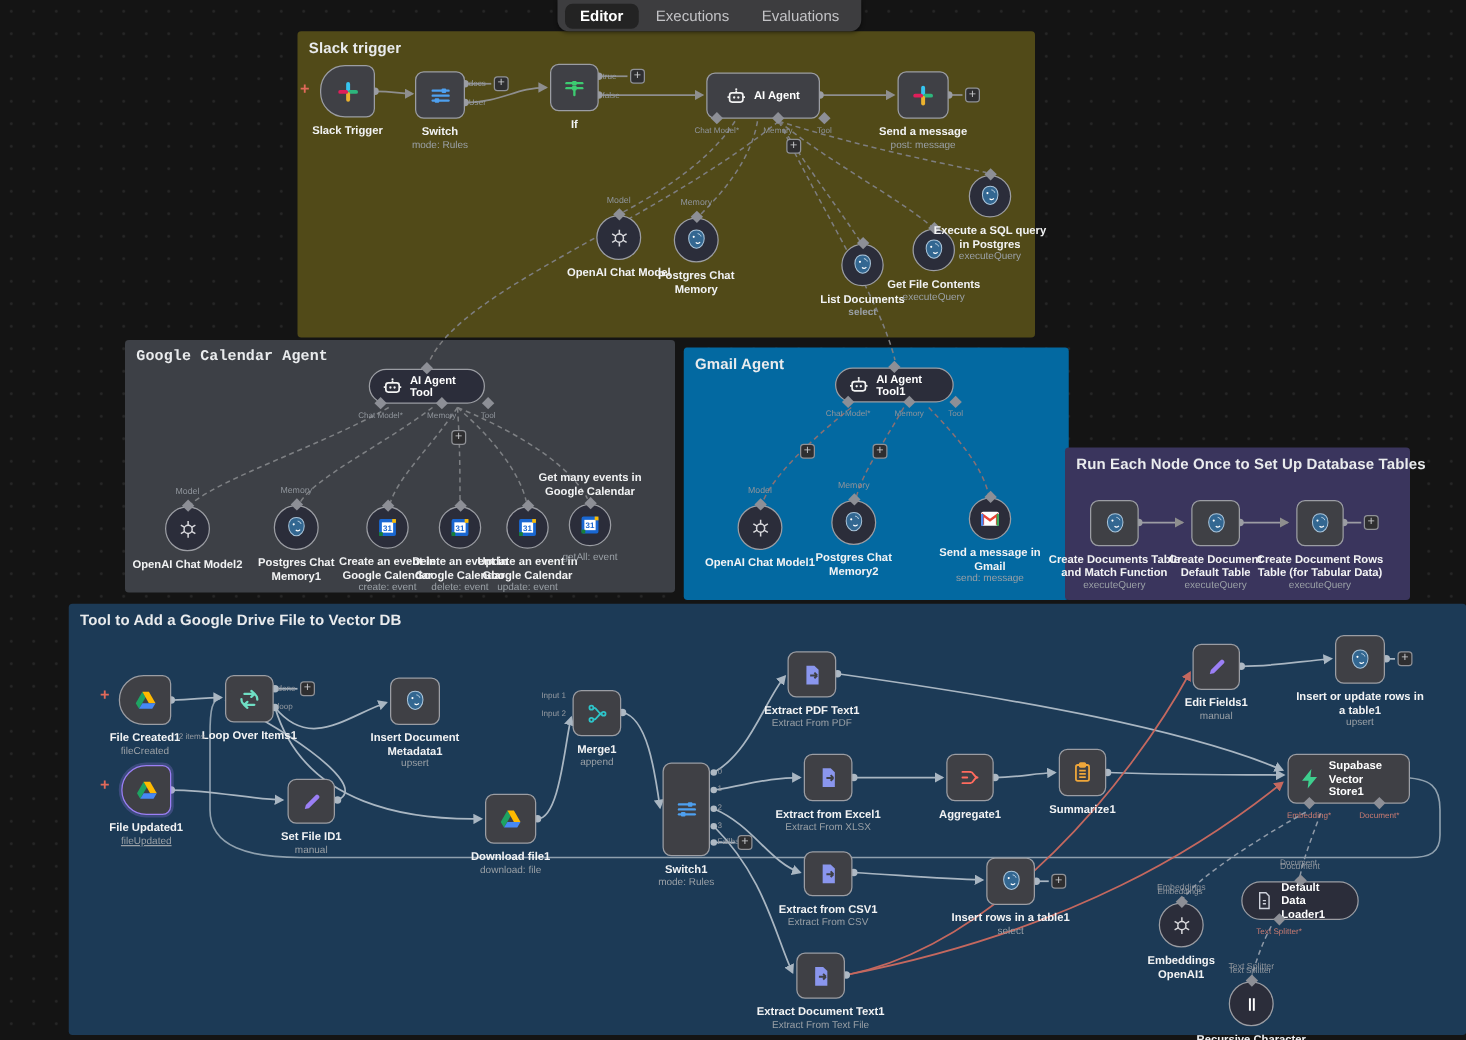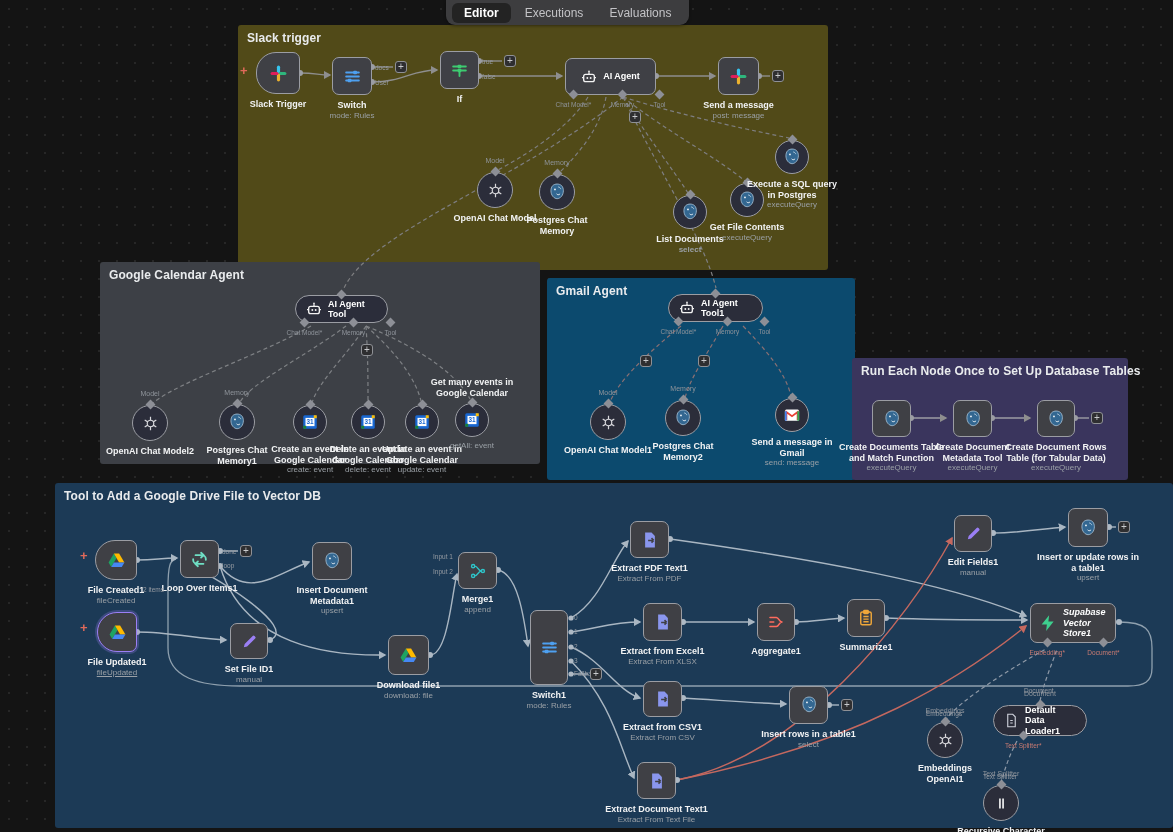--- a/index.html
+++ b/index.html
@@ -76,24 +76,24 @@
 <div class="tabbar">
   <div class="tab active">Editor</div>
   <div class="tab">Executions</div>
   <div class="tab">Evaluations</div>
 </div>
 
 <div id="groups-layer">
     <div class="group" style="left: 238px; top: 25px; width: 590px; height: 245px; background: rgb(81, 74, 24);">
       <div class="group-title">Slack trigger</div>
     </div>
-    <div class="group" style="left: 100px; top: 262px; width: 440px; height: 202px; background: rgb(61, 64, 70);">
+    <div class="group" style="left: 100px; top: 272px; width: 440px; height: 202px; background: rgb(61, 64, 70); font-family: Liberation Mono, monospace;">
       <div class="group-title">Google Calendar Agent</div>
     </div>
-    <div class="group" style="left: 547px; top: 278px; width: 308px; height: 202px; background: #0c4a6e;">
+    <div class="group" style="left: 547px; top: 278px; width: 308px; height: 202px; background: #0369a1;">
       <div class="group-title">Gmail Agent</div>
     </div>
     <div class="group" style="left: 852px; top: 358px; width: 276px; height: 122px; background: rgb(58, 53, 93);">
       <div class="group-title">Run Each Node Once to Set Up Database Tables</div>
     </div>
     <div class="group" style="left: 55px; top: 483px; width: 1118px; height: 345px; background: rgb(28, 58, 86);">
       <div class="group-title">Tool to Add a Google Drive File to Vector DB</div>
     </div>
   </div>
 
@@ -675,21 +675,21 @@
           <svg width="18" height="18" viewBox="0 0 24 24">
             <path d="M6.2 3.6c-3.1 3.2-3.1 10.2.2 14.2 1.6 2 4 3.1 5.8 3.1 1.9 0 4.2-1.1 5.8-3.1 3.3-4 3.3-11 .2-14.2C16.6 2 14.3 1.4 12.2 1.4S7.8 2 6.2 3.6z" fill="#336791" stroke="#a9c3d8" stroke-width="1.1"></path>
             <circle cx="9.3" cy="8.6" r="1.15" fill="#fff"></circle>
             <path d="M11.5 14.5c1.2 1.5 3.4 1.5 4.6-.2" stroke="#fff" stroke-width="1.2" fill="none"></path>
             <path d="M13.5 5.2c1.8.3 3.2 1.4 3.6 3" stroke="#cfe0ee" stroke-width="1" fill="none"></path>
           </svg>
         </span>
       </div>
       <div class="nlabel" style="left: -50.5px; top: 42px;">
         <div>Create Document</div>
-        <div>Metadata Tool</div>
+        <div>Default Table</div>
       </div>
       <div class="nsub" style="left: -50.5px; top: 63px;">
         <div>executeQuery</div>
       </div>
     </div>
     <div class="node-wrap" style="left: 1037px; top: 400px; width: 38px; height: 37px;">
       <div class="node-body square" style="width: 38px; height: 37px;">
         <span class="node-icon">
           <svg width="18" height="18" viewBox="0 0 24 24">
             <path d="M6.2 3.6c-3.1 3.2-3.1 10.2.2 14.2 1.6 2 4 3.1 5.8 3.1 1.9 0 4.2-1.1 5.8-3.1 3.3-4 3.3-11 .2-14.2C16.6 2 14.3 1.4 12.2 1.4S7.8 2 6.2 3.6z" fill="#336791" stroke="#a9c3d8" stroke-width="1.1"></path>
@@ -981,21 +981,21 @@
         </span>
       </div>
       <div class="nlabel" style="left: -50.5px; top: 43px;">
         <div>Insert rows in a table1</div>
       </div>
       <div class="nsub" style="left: -50.5px; top: 53.5px;">
         <div>select</div>
       </div>
     </div>
     <div class="node-wrap" style="left: 1030px; top: 603px; width: 89px; height: 40px;">
-      <div class="node-body wide" style="width: 86px; height: 40px; font-style: italic;">
+      <div class="node-body wide" style="width: 98px; height: 40px;">
         <span class="node-icon">
           <svg width="18" height="18" viewBox="0 0 24 24">
             <path d="M13.5 1.5L3.5 14h7l-1 8.5 10-12.5h-7z" fill="#3ecf8e"></path>
           </svg>
         </span>
         <span class="inner-label">Supabase Vector
 Store1</span>
       </div>
       <div class="bports" style="left: -0.5px; top: 36px; width: 90px; justify-content: space-between;">
         <div class="bport">

